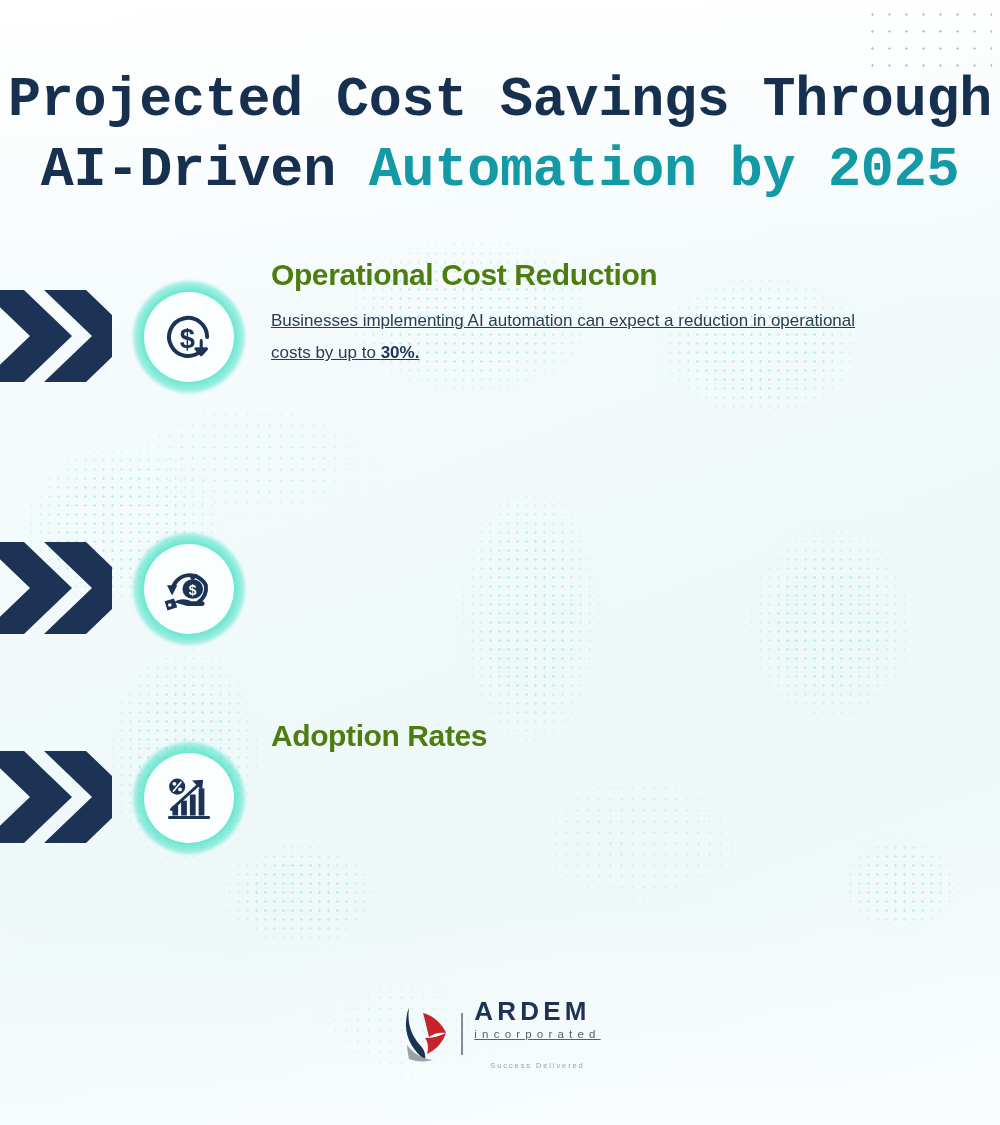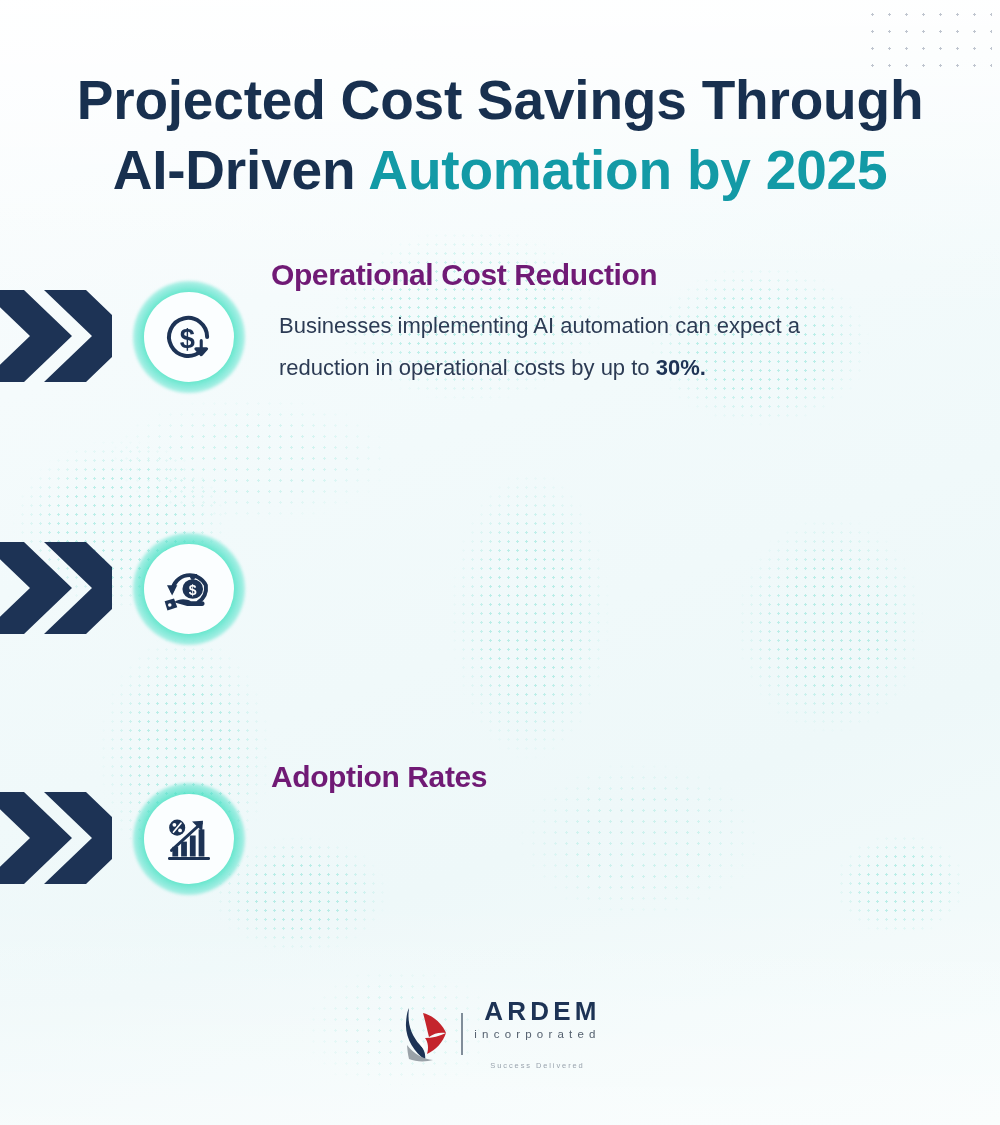--- a/index.html
+++ b/index.html
@@ -68,38 +68,38 @@
     width:128px;height:68px;
     background-image:radial-gradient(#8d97a8 1.25px, transparent 1.4px);
     background-size:17px 17px;
     opacity:.55;
   }
 
   
   .title-wrap{
     position:absolute;left:0;right:0;top:66px;
     text-align:center;
-    font-family:Liberation Sans, sans-serif;
+    font-family:Liberation Mono, monospace;
     font-weight:700;
     font-size:55px;
     line-height:1.27;
     letter-spacing:-.2px;
     color:#18304f;
   }
   .title-line{display:block;white-space:nowrap;}
   .title-accent{color:#139aa6;}
 
   
   .section{
     position:absolute;left:0;width:1000px;
     height:170px;
   }
   #sec0{top:258px;}
   #sec1{top:510px;}
-  #sec2{top:760px;}
+  #sec2{top:719px;}
 
   .chev-group{
     position:absolute;left:-18px;top:30px;
     width:130px;height:96px;
   }
   .badge{
     position:absolute;left:133px;top:23px;
     width:112px;height:112px;
   }
   .badge-glow{
@@ -117,51 +117,52 @@
   .badge-disc svg{display:block;}
 
   .txt{
     position:absolute;left:271px;width:620px;top:0;
   }
   .head{
     margin:0 0 14px 0;
     font-size:30px;
     font-weight:700;
     letter-spacing:-.4px;
-    color:#701a75;
+    color:#4d7c0f;
     line-height:1.1;
   }
   .body{
-    margin:8px;
-    font-size:22px;
+    margin:0;
+    font-size:17px;
     line-height:1.9;
     color:#2c3b54;
     font-weight:400;
+    text-decoration:underline;
   }
   .body b{font-weight:700;color:#1d3355;}
 
   
   .logo{
     position:absolute;left:0;right:0;top:998px;
     display:flex;align-items:center;justify-content:center;gap:0px;
   }
   .logo-mark{width:56px;height:58px;display:block;}
   .logo-div{
     width:2px;height:42px;background:#5a6878;opacity:.75;
     margin:0 11px 0 6px;
   }
-  .logo-text{display:flex;flex-direction:column;align-items:flex-end;}
+  .logo-text{display:flex;flex-direction:column;align-items:flex-start;}
   .logo-name{
     font-size:26px;font-weight:700;letter-spacing:4.2px;
     color:#1d3355;line-height:1;
     font-family:"Liberation Sans", sans-serif;
   }
   .logo-sub{
     font-size:11.5px;letter-spacing:5.2px;color:#55616f;
-    margin-top:5px;line-height:1;
+    margin-top:5px;line-height:1;text-decoration:underline;
   }
   .logo-tag{
     font-size:7.5px;letter-spacing:1.9px;color:#9aa4ae;
     margin-top:21px;line-height:1;align-self:center;
   }
 </style>
 </head>
 <body>
 
 <div class="bg-base"></div>

